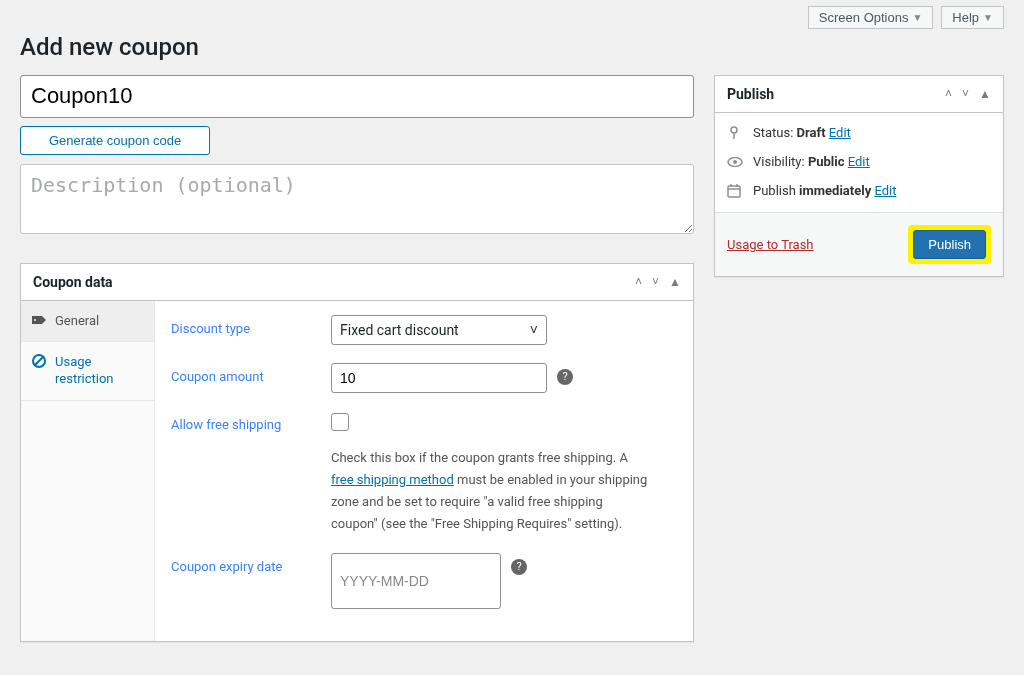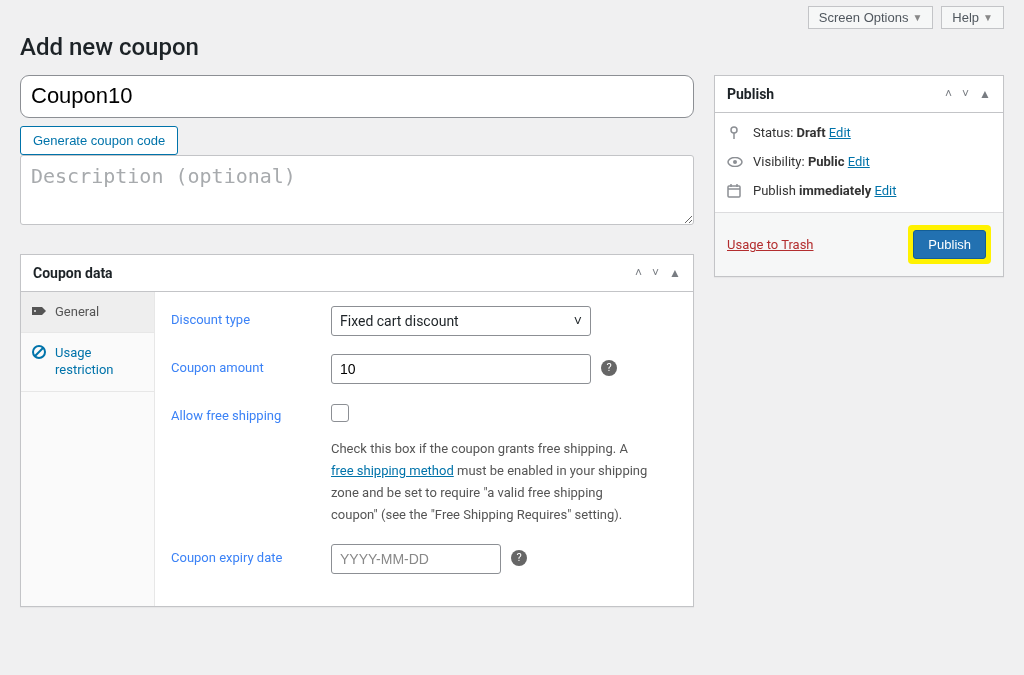--- a/index.html
+++ b/index.html
@@ -38,33 +38,33 @@
   }
   .cols { display: flex; gap: 20px; }
   .col-main { flex: 1; }
   .col-side { width: 290px; }
   .title-input {
     width: 100%;
     padding: 6px 10px;
     font-size: 22px;
     line-height: 1.3;
     border: 1px solid #8c8f94;
-    border-radius: 9px;
+    border-radius: 3px;
     background: #fff;
     margin-bottom: 8px;
   }
   .gen-code-btn {
     background: #fff;
     border: 1px solid #0073aa;
     color: #0073aa;
-    padding: 6px 12px;
+    padding: 6px 28px;
     font-size: 13px;
     border-radius: 3px;
     cursor: pointer;
-    margin-bottom: 0;
+    margin-bottom: 9px;
   }
   .desc-area {
     width: 100%;
     height: 70px;
     padding: 8px 10px;
     font-size: 20px;
     border: 1px solid #c3c4c7;
     border-radius: 3px;
     background: #fff;
     resize: vertical;
@@ -123,40 +123,40 @@
     margin-bottom: 18px;
   }
   .field-label {
     width: 160px;
     font-size: 13px;
     color: #3b82f6;
     padding-top: 6px;
   }
   .field-ctrl { flex:1; display:flex; align-items:flex-start; gap:10px; }
   .select-wrap, .text-input {
-    width: 260px;
+    width: 216px;
     padding: 6px 8px;
     border: 1px solid #8c8f94;
     border-radius: 3px;
     font-size: 14px;
     background:#fff;
   }
   .select-wrap { display:flex; justify-content:space-between; align-items:center; cursor:pointer; }
   .help-icon {
     width:16px; height:16px; border-radius:50%;
     background:#666; color:#fff; font-size:11px;
     display:flex;align-items:center;justify-content:center;
     margin-top:6px; cursor:help;
   }
   .checkbox {
     width:18px;height:18px;border:1px solid #8c8f94;border-radius:3px;background:#fff;cursor:pointer;margin-top:2px;
   }
   .field-desc { font-size:13px; color:#555; line-height:1.7; margin-top:6px; max-width:320px;}
   .field-desc a { color:#0073aa; text-decoration:underline; }
-  .date-input { width:170px; padding:6px 8px; border:1px solid #8c8f94; border-radius:3px; font-size:14px;background:#fff;}
+  .date-input { width:170px; padding:19px 8px; border:1px solid #8c8f94; border-radius:3px; font-size:14px;background:#fff;}
   .date-input::placeholder{color:#888;}
 
   .publish-body { padding: 12px 12px 0 12px; }
   .pub-row { display:flex; align-items:center; gap:10px; margin-bottom:14px; font-size:13px; color:#333; }
   .pub-row .pub-icon { color:#8c8f94; width:16px; }
   .pub-row b { font-weight:700; }
   .pub-row a { color:#0073aa; text-decoration:underline; }
   .publish-actions {
     border-top:1px solid #dcdcde;
     padding:12px;

